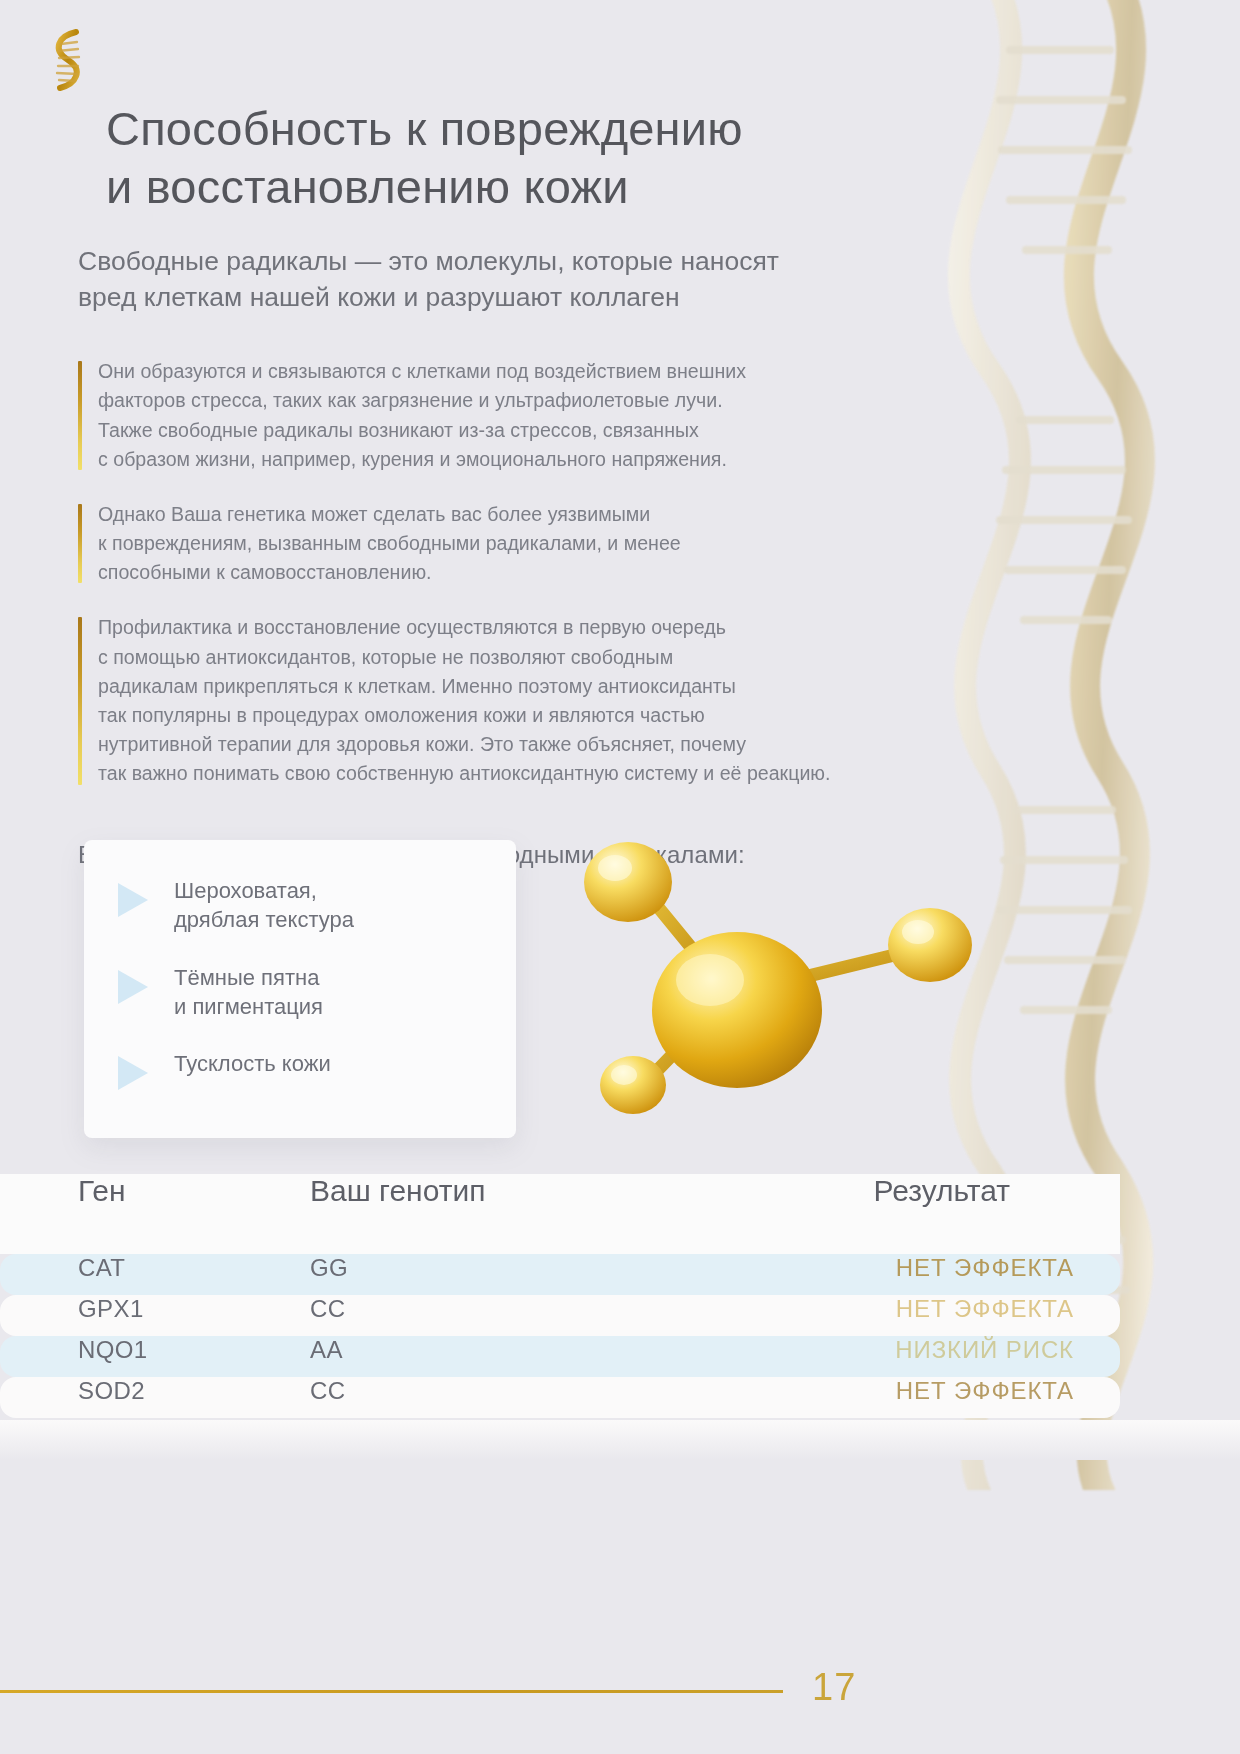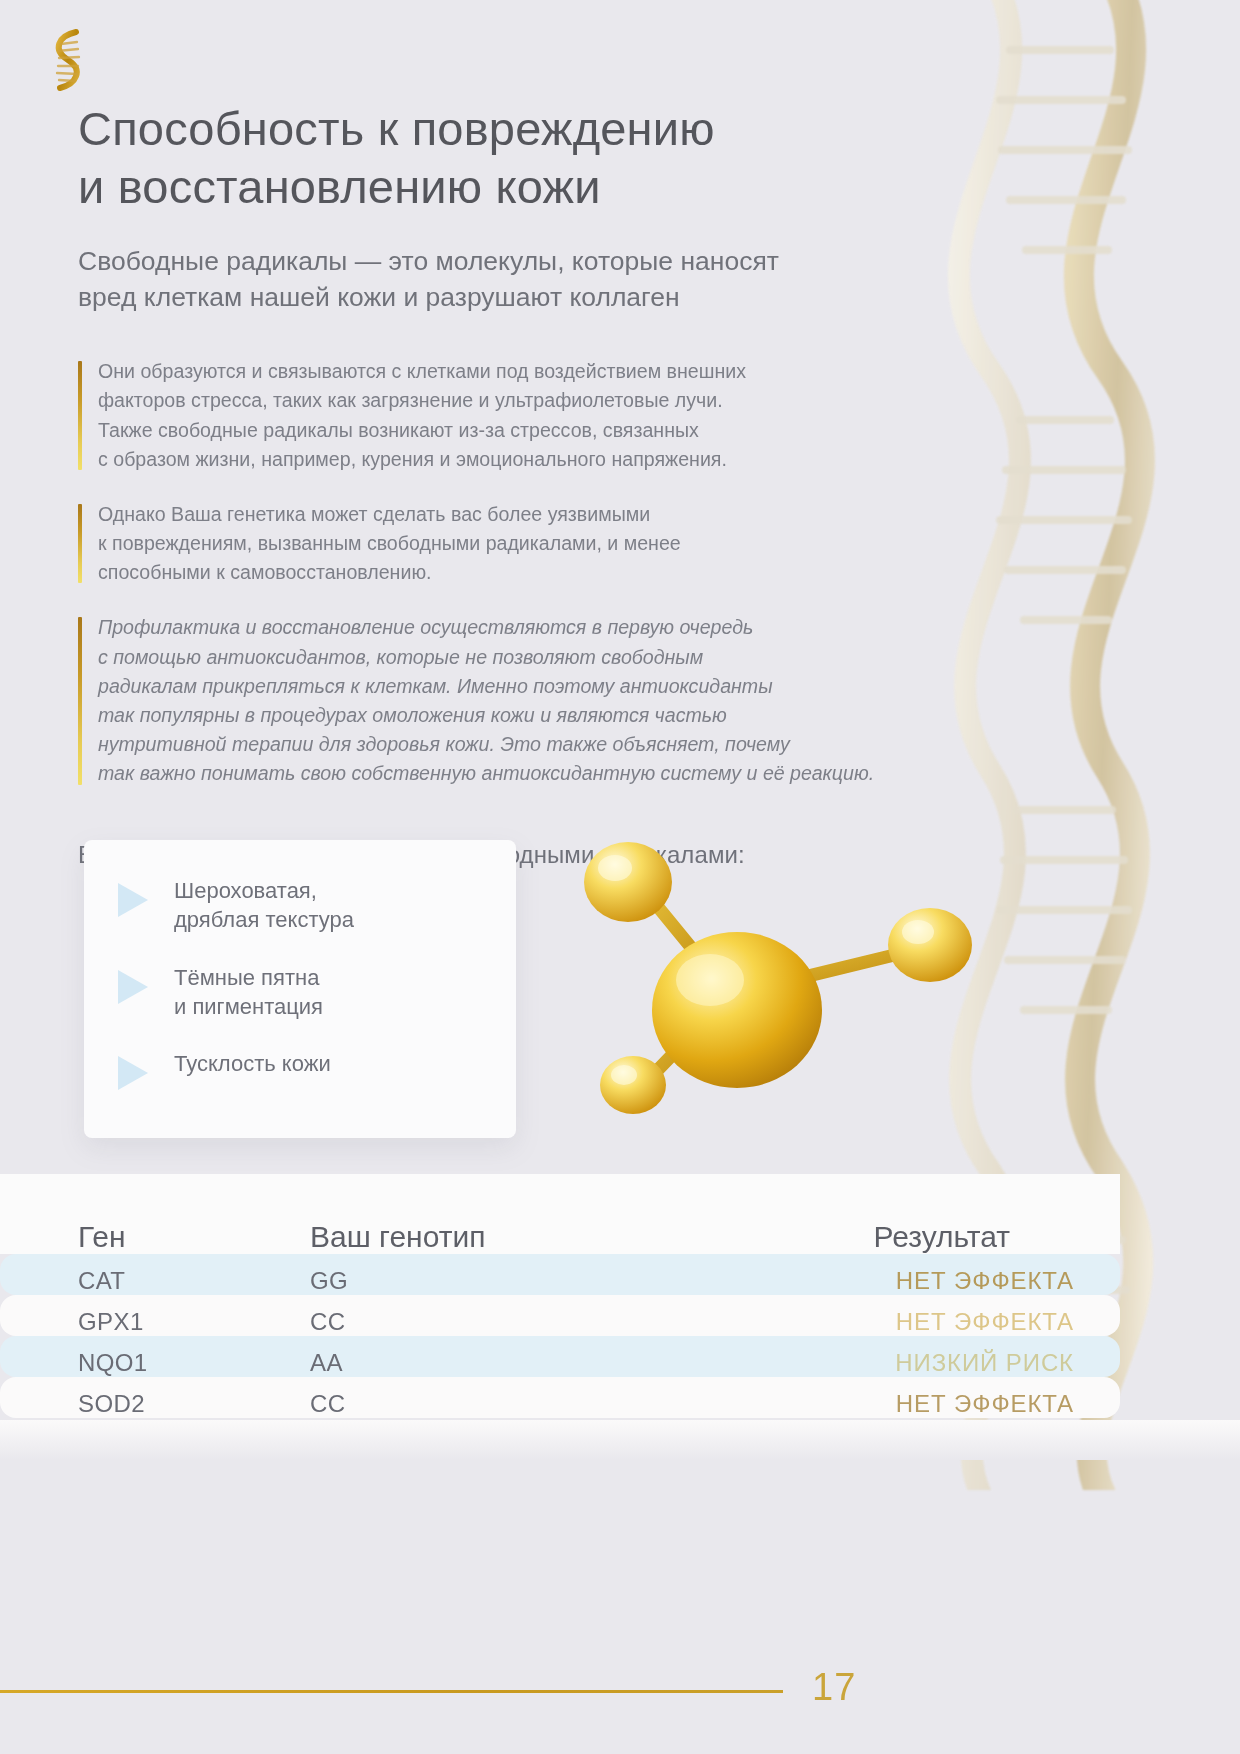--- a/index.html
+++ b/index.html
@@ -35,37 +35,38 @@
   
   .content { position:absolute; left:78px; top:100px; width:900px; }
 
   h1.title {
     font-size:47px;
     font-weight:300;
     line-height:1.24;
     letter-spacing:.2px;
     color:#55565c;
     white-space:pre-line;
+    margin-left:28px;
   }
   .subtitle {
     margin-top:26px;
     font-size:26.5px;
     font-weight:300;
     line-height:1.37;
     color:#70727a;
     white-space:pre-line;
   }
 
   .blocks { margin-top:42px; }
   .block {
     position:relative;
     padding-left:20px;
     margin-bottom:26px;
   }
-  .block:last-child { margin-bottom:16px;font-style:italic; }
+  .block:last-child { margin-bottom:16px; }
   .block .bar {
     position:absolute; left:0; top:4px; bottom:4px;
     width:4px;
     background:linear-gradient(to bottom,#a9781a 0%,#c79a28 35%,#e7cc55 75%,#f2e06a 100%);
     border-radius:1px;
   }
   .block p {
     font-size:19.6px;
     font-weight:300;
     line-height:1.49;
@@ -115,21 +116,21 @@
 
   
   .molecule { position:absolute; left:545px; top:830px; width:470px; height:320px; }
 
   
   .table-wrap {
     position:absolute;
     left:0; top:1174px;
     width:1120px;
   }
-  .trow { display:flex; align-items:flex-end; }
+  .trow { display:flex; align-items:flex-start; }
   .thead { height:80px; background:#fbfbfb; }
   .trow.alt { background:#e2f0f7; }
   .trow.plain { background:#fbfafa; }
   .trow.body { height:41px;border-radius:16px; }
   .c1 { width:310px; padding-left:78px; }
   .c2 { width:400px; }
   .c3 { width:410px; text-align:right; padding-right:46px; }
 
   .thead .c1, .thead .c2, .thead .c3 {
     font-size:30px; font-weight:300; color:#5d5f67;

